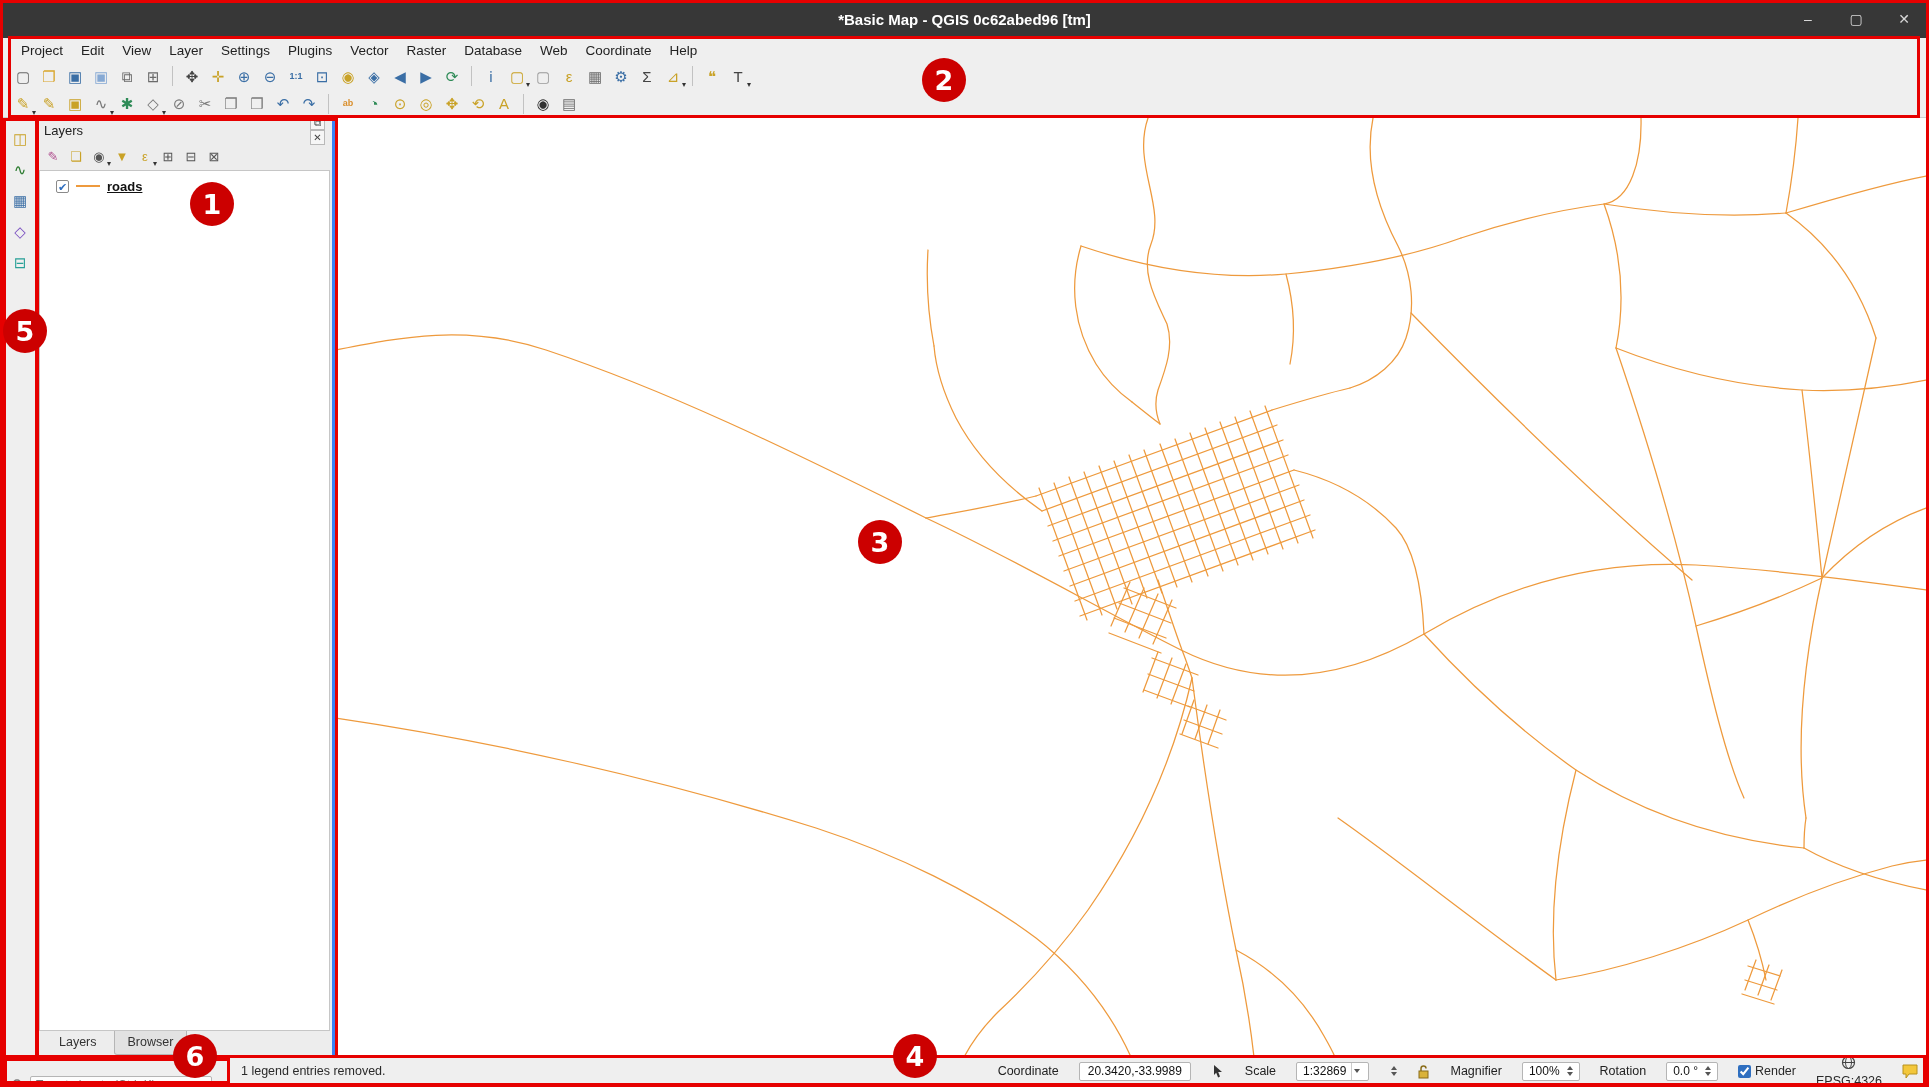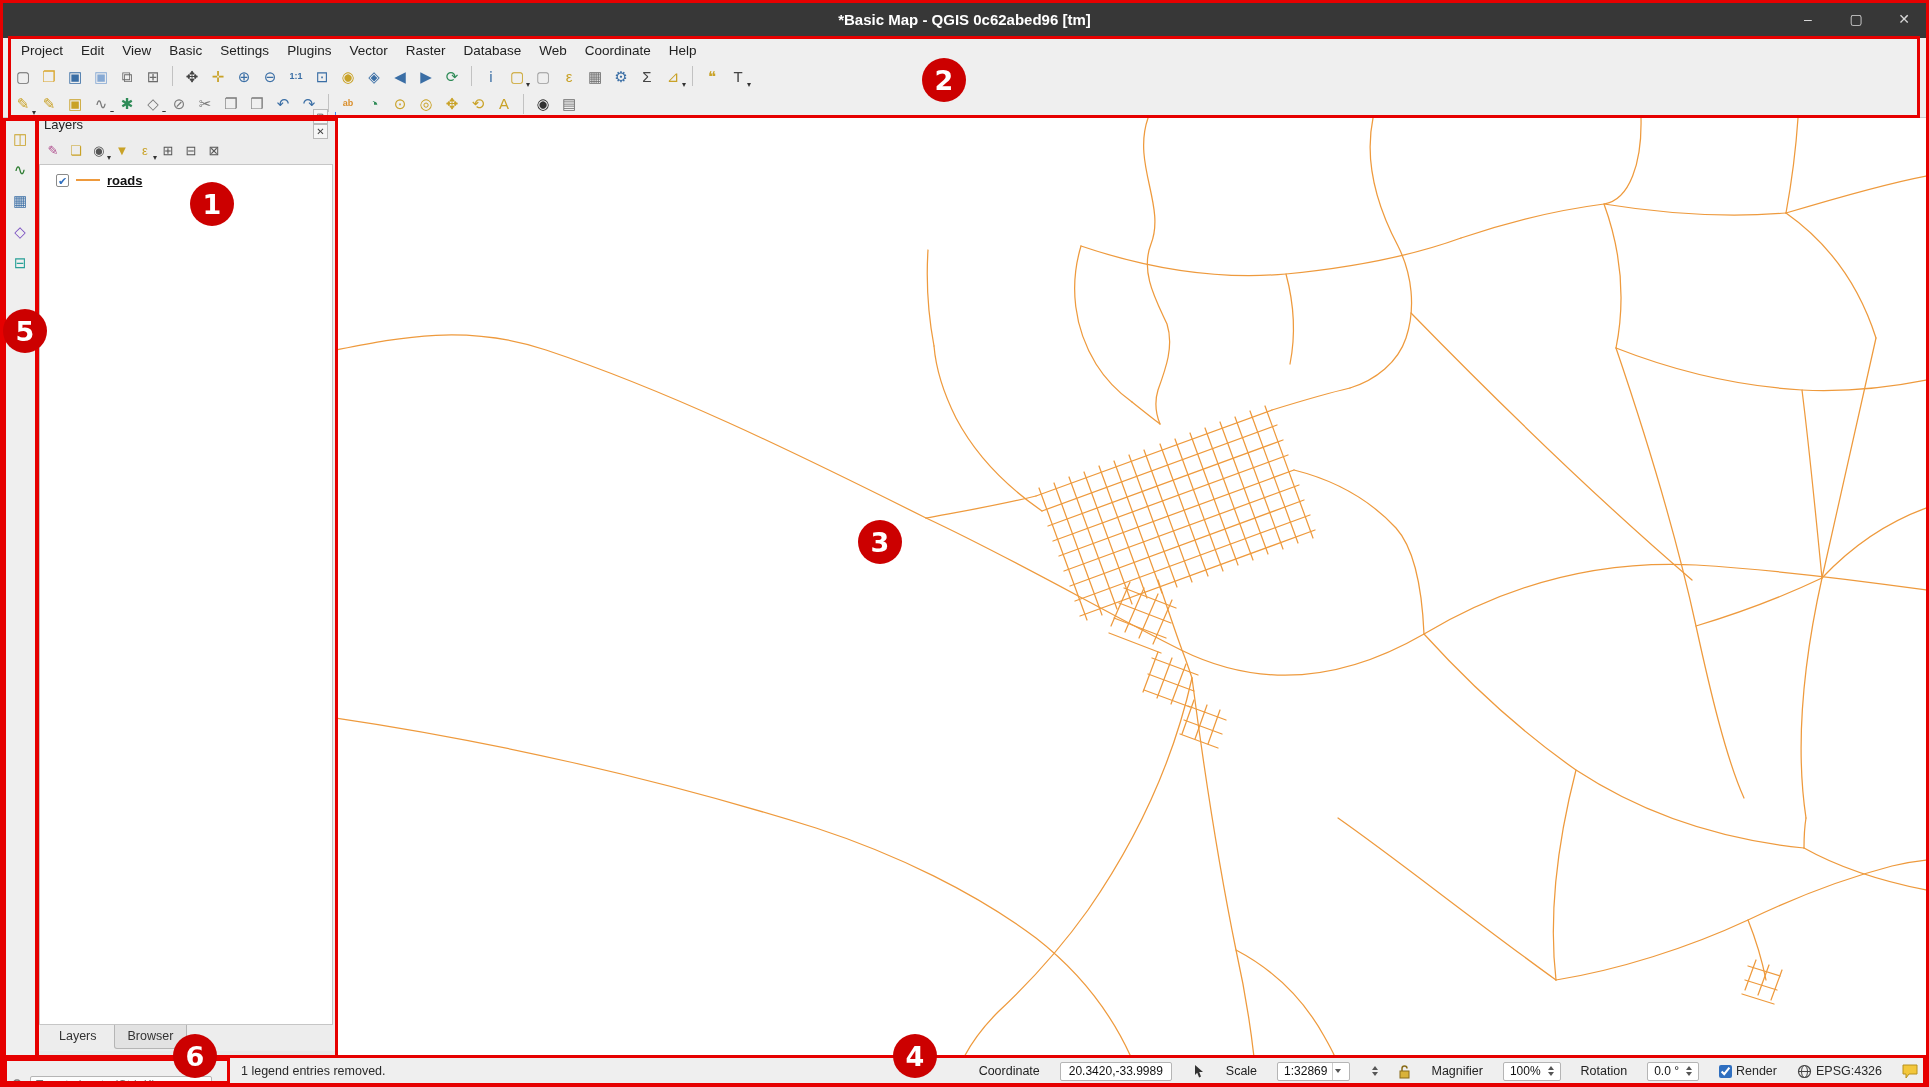--- a/index.html
+++ b/index.html
@@ -35,22 +35,22 @@
   .tb-glyph.small { font-size:9px; font-weight:bold; }
   .tb-dd { position:absolute; right:-1px; bottom:-1px; font-size:8px; color:#333; }
   .tb-sep { width:1px; height:20px; background:#c2c2c2; margin:0 5px; }
 
   
   .side-toolbar { position:absolute; left:3px; top:118px; width:34px; height:939px;
     background:#efefef; display:flex; flex-direction:column; align-items:center;
     padding-top:8px; gap:7px; }
 
   
-  .layers-panel { position:absolute; left:37px; top:112px; width:299px; height:939px;
-    background:#ededed; border-right:1px solid #3b82f6; display:flex; flex-direction:column; }
+  .layers-panel { position:absolute; left:37px; top:118px; width:299px; height:939px;
+    background:#ededed; border-right:4px solid #3b82f6; display:flex; flex-direction:column; }
   .panel-header { height:24px; display:flex; align-items:center; padding:0 7px;
     font-size:13px; }
   .panel-header .spacer { flex:1; }
   .panel-hicon { width:15px; height:15px; display:flex; align-items:center; justify-content:center;
     font-size:10px; color:#444; border:1px solid #b9b9b9; background:#f6f6f6; margin-left:3px; }
   .panel-toolbar { height:28px; display:flex; align-items:center; padding:0 5px; gap:1px; }
   .panel-toolbar .tb-btn { width:22px; height:22px; }
   .panel-toolbar .tb-glyph { font-size:13px; }
   .layer-tree { flex:1; background:#fff; border:1px solid #c6c6c6; margin:0 2px; padding:5px 0; }
   .layer-row { display:flex; align-items:center; gap:7px; height:20px; padding-left:16px;
@@ -87,21 +87,21 @@
     background:#fff; font-size:12px; padding:0 5px; color:#111;
     font-family:"Liberation Sans", sans-serif;text-align:center; }
   .spin-col { display:flex; flex-direction:column; gap:2px; margin-left:2px; }
   .arr-up { width:0; height:0; border-left:3.5px solid transparent; border-right:3.5px solid transparent;
     border-bottom:4.5px solid #555; }
   .arr-down { width:0; height:0; border-left:3.5px solid transparent; border-right:3.5px solid transparent;
     border-top:4.5px solid #555; }
   .combo-dd-box { display:flex; align-items:center; padding:0 2px; border-left:1px solid #ccc; height:100%; }
   .render-wrap { display:flex; align-items:center; gap:4px; }
   .render-cb { width:13px; height:13px; accent-color:#2f6fc0; }
-  .sb-crs { display:flex; align-items:center; gap:4px; }
+  .sb-crs { display:flex; align-items:center; gap:4px;flex-direction:column; }
 
   
   .red-box { position:absolute; border:3px solid #e60000; pointer-events:none; z-index:50; }
   #box-window  { left:0; top:0; width:1929px; height:1087px; }
   #box-toolbars{ left:8px; top:36px; width:1912px; height:82px; }
   #box-left    { left:3px; top:118px; width:35px; height:940px; }
   #box-layers  { left:36px; top:118px; width:302px; height:940px; }
   #box-status  { left:2px; top:1055px; width:1924px; height:31px; }
   #box-locate  { left:4px; top:1058px; width:226px; height:26px; }
   .ann-circle { position:absolute; width:44px; height:44px; border-radius:50%;
@@ -118,21 +118,21 @@
     <span class="win-btn">–</span>
     <span class="win-btn">▢</span>
     <span class="win-btn">✕</span>
   </div>
 </div>
 
 <div class="menubar">
     <div class="menu-item">Project</div>
     <div class="menu-item">Edit</div>
     <div class="menu-item">View</div>
-    <div class="menu-item">Basic</div>
+    <div class="menu-item">Layer</div>
     <div class="menu-item">Settings</div>
     <div class="menu-item">Plugins</div>
     <div class="menu-item">Vector</div>
     <div class="menu-item">Raster</div>
     <div class="menu-item">Database</div>
     <div class="menu-item">Web</div>
     <div class="menu-item">Coordinate</div>
     <div class="menu-item">Help</div>
   </div>
 

